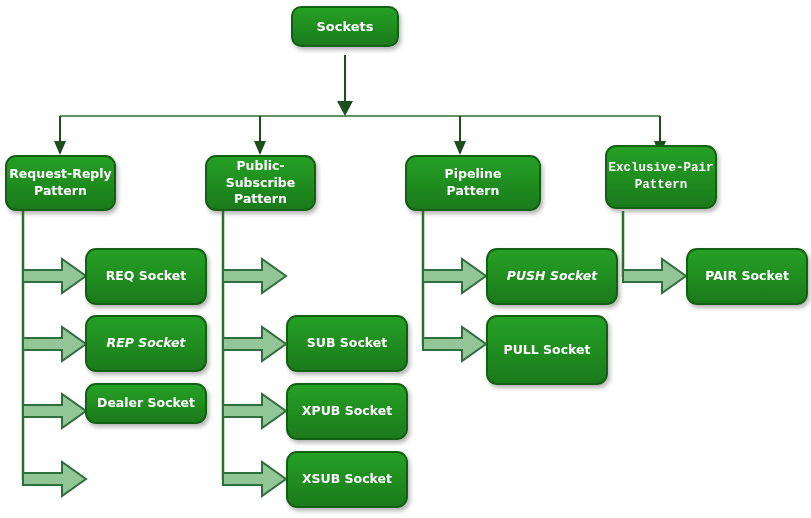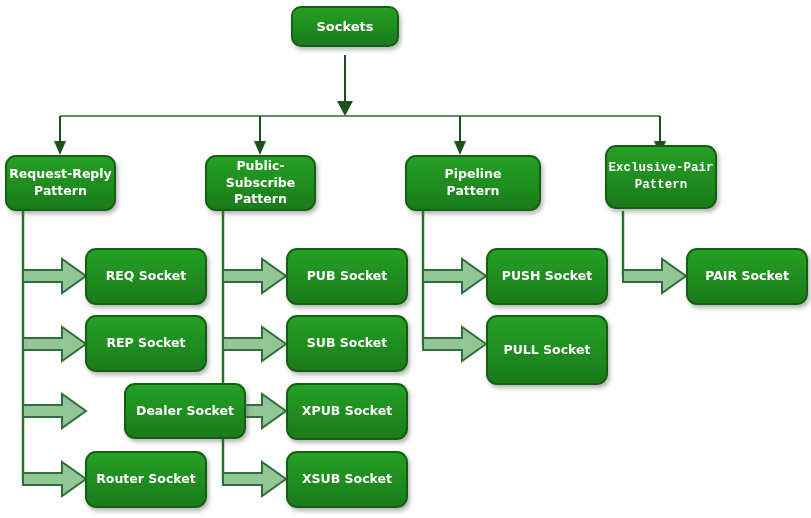--- a/index.html
+++ b/index.html
@@ -101,44 +101,38 @@
 Pattern</span>
   </div>
   <div class="node" style="left:605px;top:145px;width:112px;height:64px;font-family:Liberation Mono, monospace;">
     <span class="lbl">Exclusive-Pair
 Pattern</span>
   </div>
 
   <div class="node" style="left:85px;top:248px;width:122px;height:57px;">
     <span class="lbl">REQ Socket</span>
   </div>
-  <div class="node" style="left:85px;top:315px;width:122px;height:57px;">
+  <div class="node" style="left:85px;top:315px;width:122px;height:57px;font-style:italic;">
     <span class="lbl">REP Socket</span>
   </div>
-  <div class="node" style="left:85px;top:383px;width:122px;height:56px;margin-left:39px;">
+  <div class="node" style="left:85px;top:383px;width:122px;height:41px;">
     <span class="lbl">Dealer Socket</span>
   </div>
-  <div class="node" style="left:85px;top:451px;width:122px;height:57px;">
-    <span class="lbl">Router Socket</span>
-  </div>
 
-  <div class="node" style="left:286px;top:248px;width:122px;height:57px;">
-    <span class="lbl">PUB Socket</span>
-  </div>
   <div class="node" style="left:286px;top:315px;width:122px;height:57px;">
     <span class="lbl">SUB Socket</span>
   </div>
   <div class="node" style="left:286px;top:383px;width:122px;height:57px;">
     <span class="lbl">XPUB Socket</span>
   </div>
   <div class="node" style="left:286px;top:451px;width:122px;height:57px;">
     <span class="lbl">XSUB Socket</span>
   </div>
 
-  <div class="node" style="left:486px;top:248px;width:122px;height:57px;">
+  <div class="node" style="left:486px;top:248px;width:132px;height:57px;font-style:italic;">
     <span class="lbl">PUSH Socket</span>
   </div>
   <div class="node" style="left:486px;top:315px;width:122px;height:70px;">
     <span class="lbl">PULL Socket</span>
   </div>
 
   <div class="node" style="left:686px;top:248px;width:122px;height:57px;">
     <span class="lbl">PAIR Socket</span>
   </div>
 

